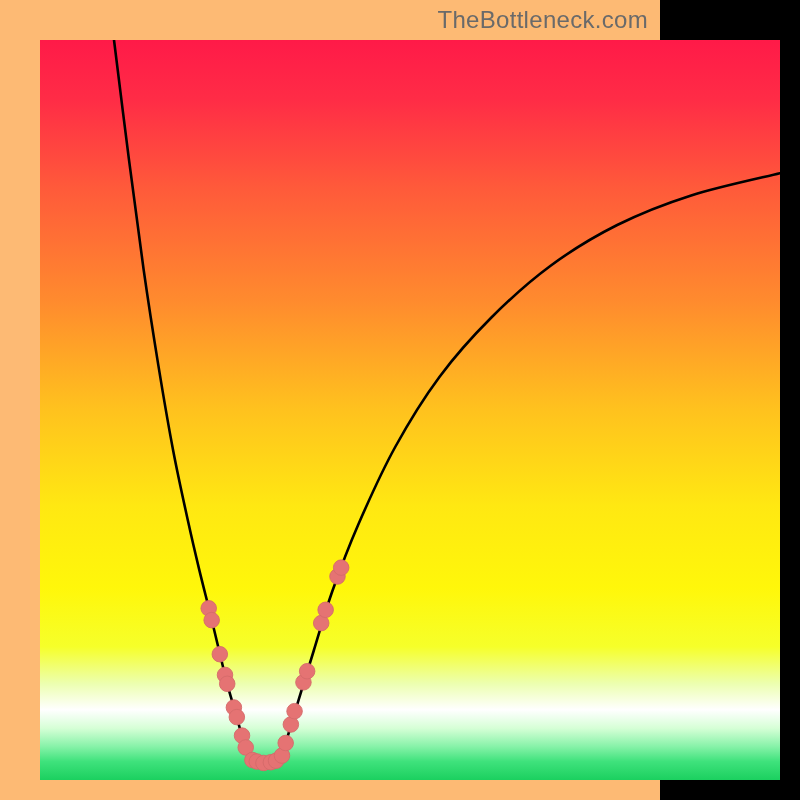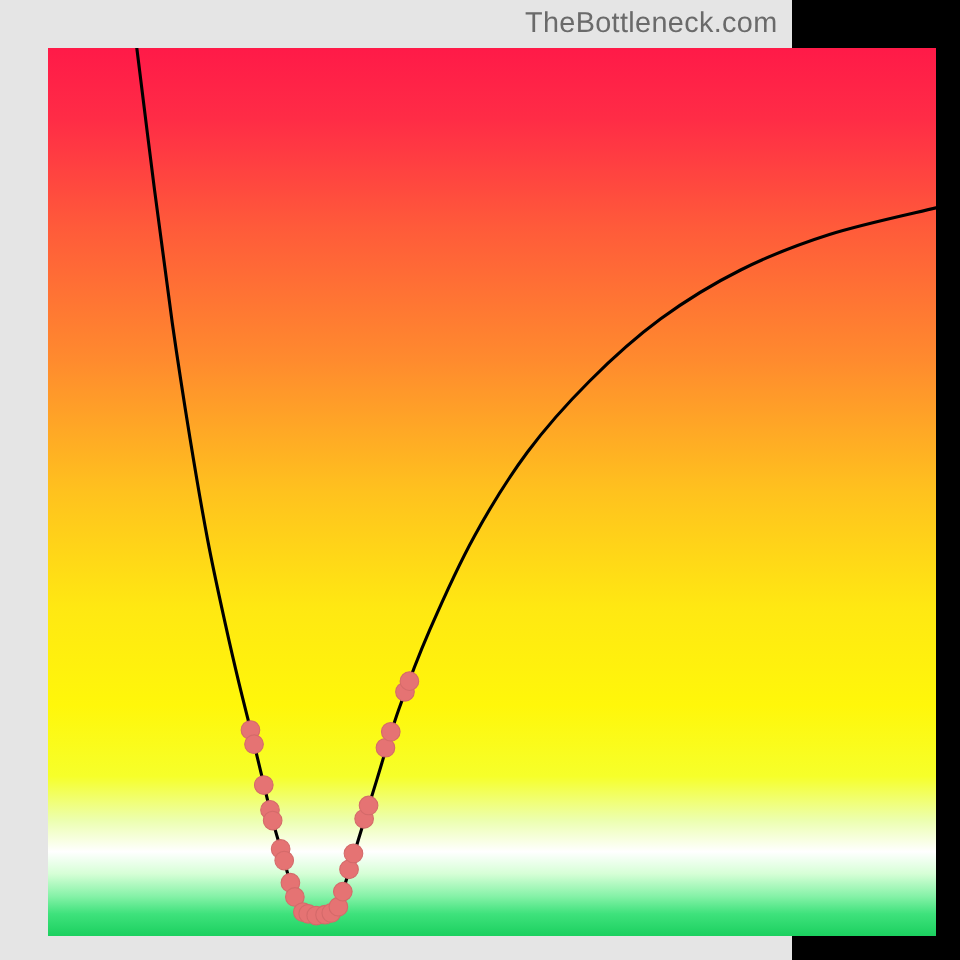--- a/index.html
+++ b/index.html
@@ -8,21 +8,21 @@
     width: 800px;
     height: 800px;
     overflow: hidden;
     background: #000;
     font-family: Arial, Helvetica, sans-serif;
   }
   .frame {
     position: relative;
     width: 660px;
     height: 800px;
-    background: #e5e5e5;
+    background: #fdba74;
     text-align: right;
   }
   .plot {
     position: absolute;
     left: 40px;
     top: 40px;
     width: 740px;
     height: 740px;
     overflow: hidden;
   }

